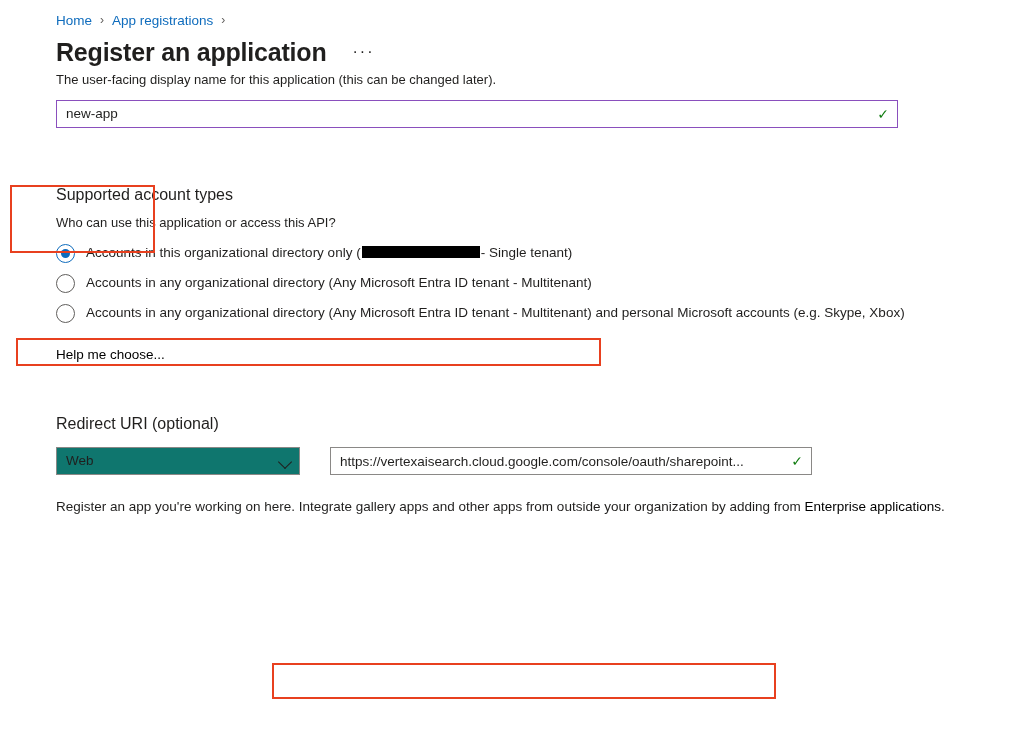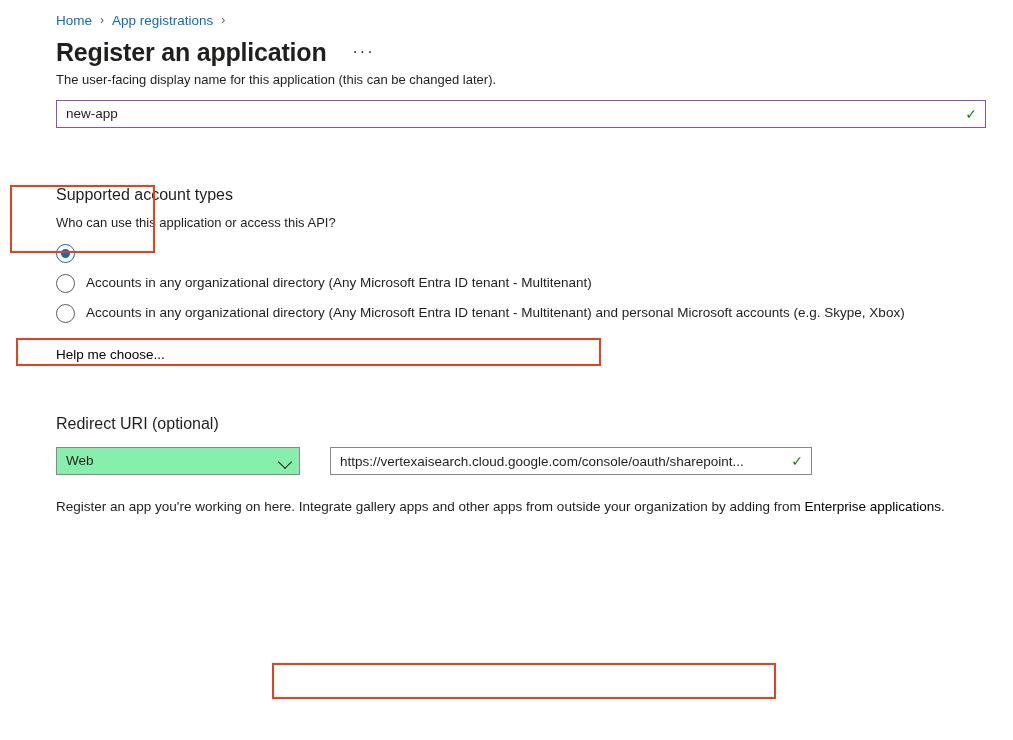--- a/index.html
+++ b/index.html
@@ -90,21 +90,21 @@
     box-sizing: border-box;
     height: 28px;
     border: 1px solid #8a4fbd;
     background: #ffffff;
     font-family: "Liberation Sans", sans-serif;
     font-size: 13.5px;
     color: #201f1e;
     padding: 0 30px 0 9px;
     outline: none;
   }
-  #name-input { width: 930px; }
+  #name-input { width: 842px; }
   .check {
     position: absolute;
     right: 9px;
     top: 50%;
     transform: translateY(-50%);
     color: #107c10;
     font-size: 14px;
     line-height: 1;
     pointer-events: none;
   }
@@ -183,21 +183,21 @@
   .select-wrap {
     position: relative;
     width: 244px;
     height: 28px;
   }
   .select-box {
     box-sizing: border-box;
     width: 244px;
     height: 28px;
     border: 1px solid #8a8886;
-    background: #86efac;
+    background: #0f766e;
     font-size: 13.5px;
     color: #201f1e;
     padding: 0 28px 0 9px;
     line-height: 26px;
     cursor: pointer;
   }
   .chev {
     position: absolute;
     right: 10px;
     top: 10px;
@@ -247,20 +247,23 @@
   </div>
 
   <div class="section">
     <div class="field-label">Supported account types</div>
     <div class="helper">Who can use this application or access this API?</div>
 
     <div class="radio-group">
 
       <div class="radio-row">
         <div class="radio checked"></div>
+        <div class="radio-label">
+          <span>Accounts in this organizational directory only (</span><span class="redacted"></span><span>- Single tenant)</span>
+        </div>
       </div>
 
       <div class="radio-row">
         <div class="radio"></div>
         <div class="radio-label">Accounts in any organizational directory (Any Microsoft Entra ID tenant - Multitenant)</div>
       </div>
 
       <div class="radio-row">
         <div class="radio"></div>
         <div class="radio-label" style="max-width:890px">Accounts in any organizational directory (Any Microsoft Entra ID tenant - Multitenant) and personal Microsoft accounts (e.g. Skype, Xbox)</div>

